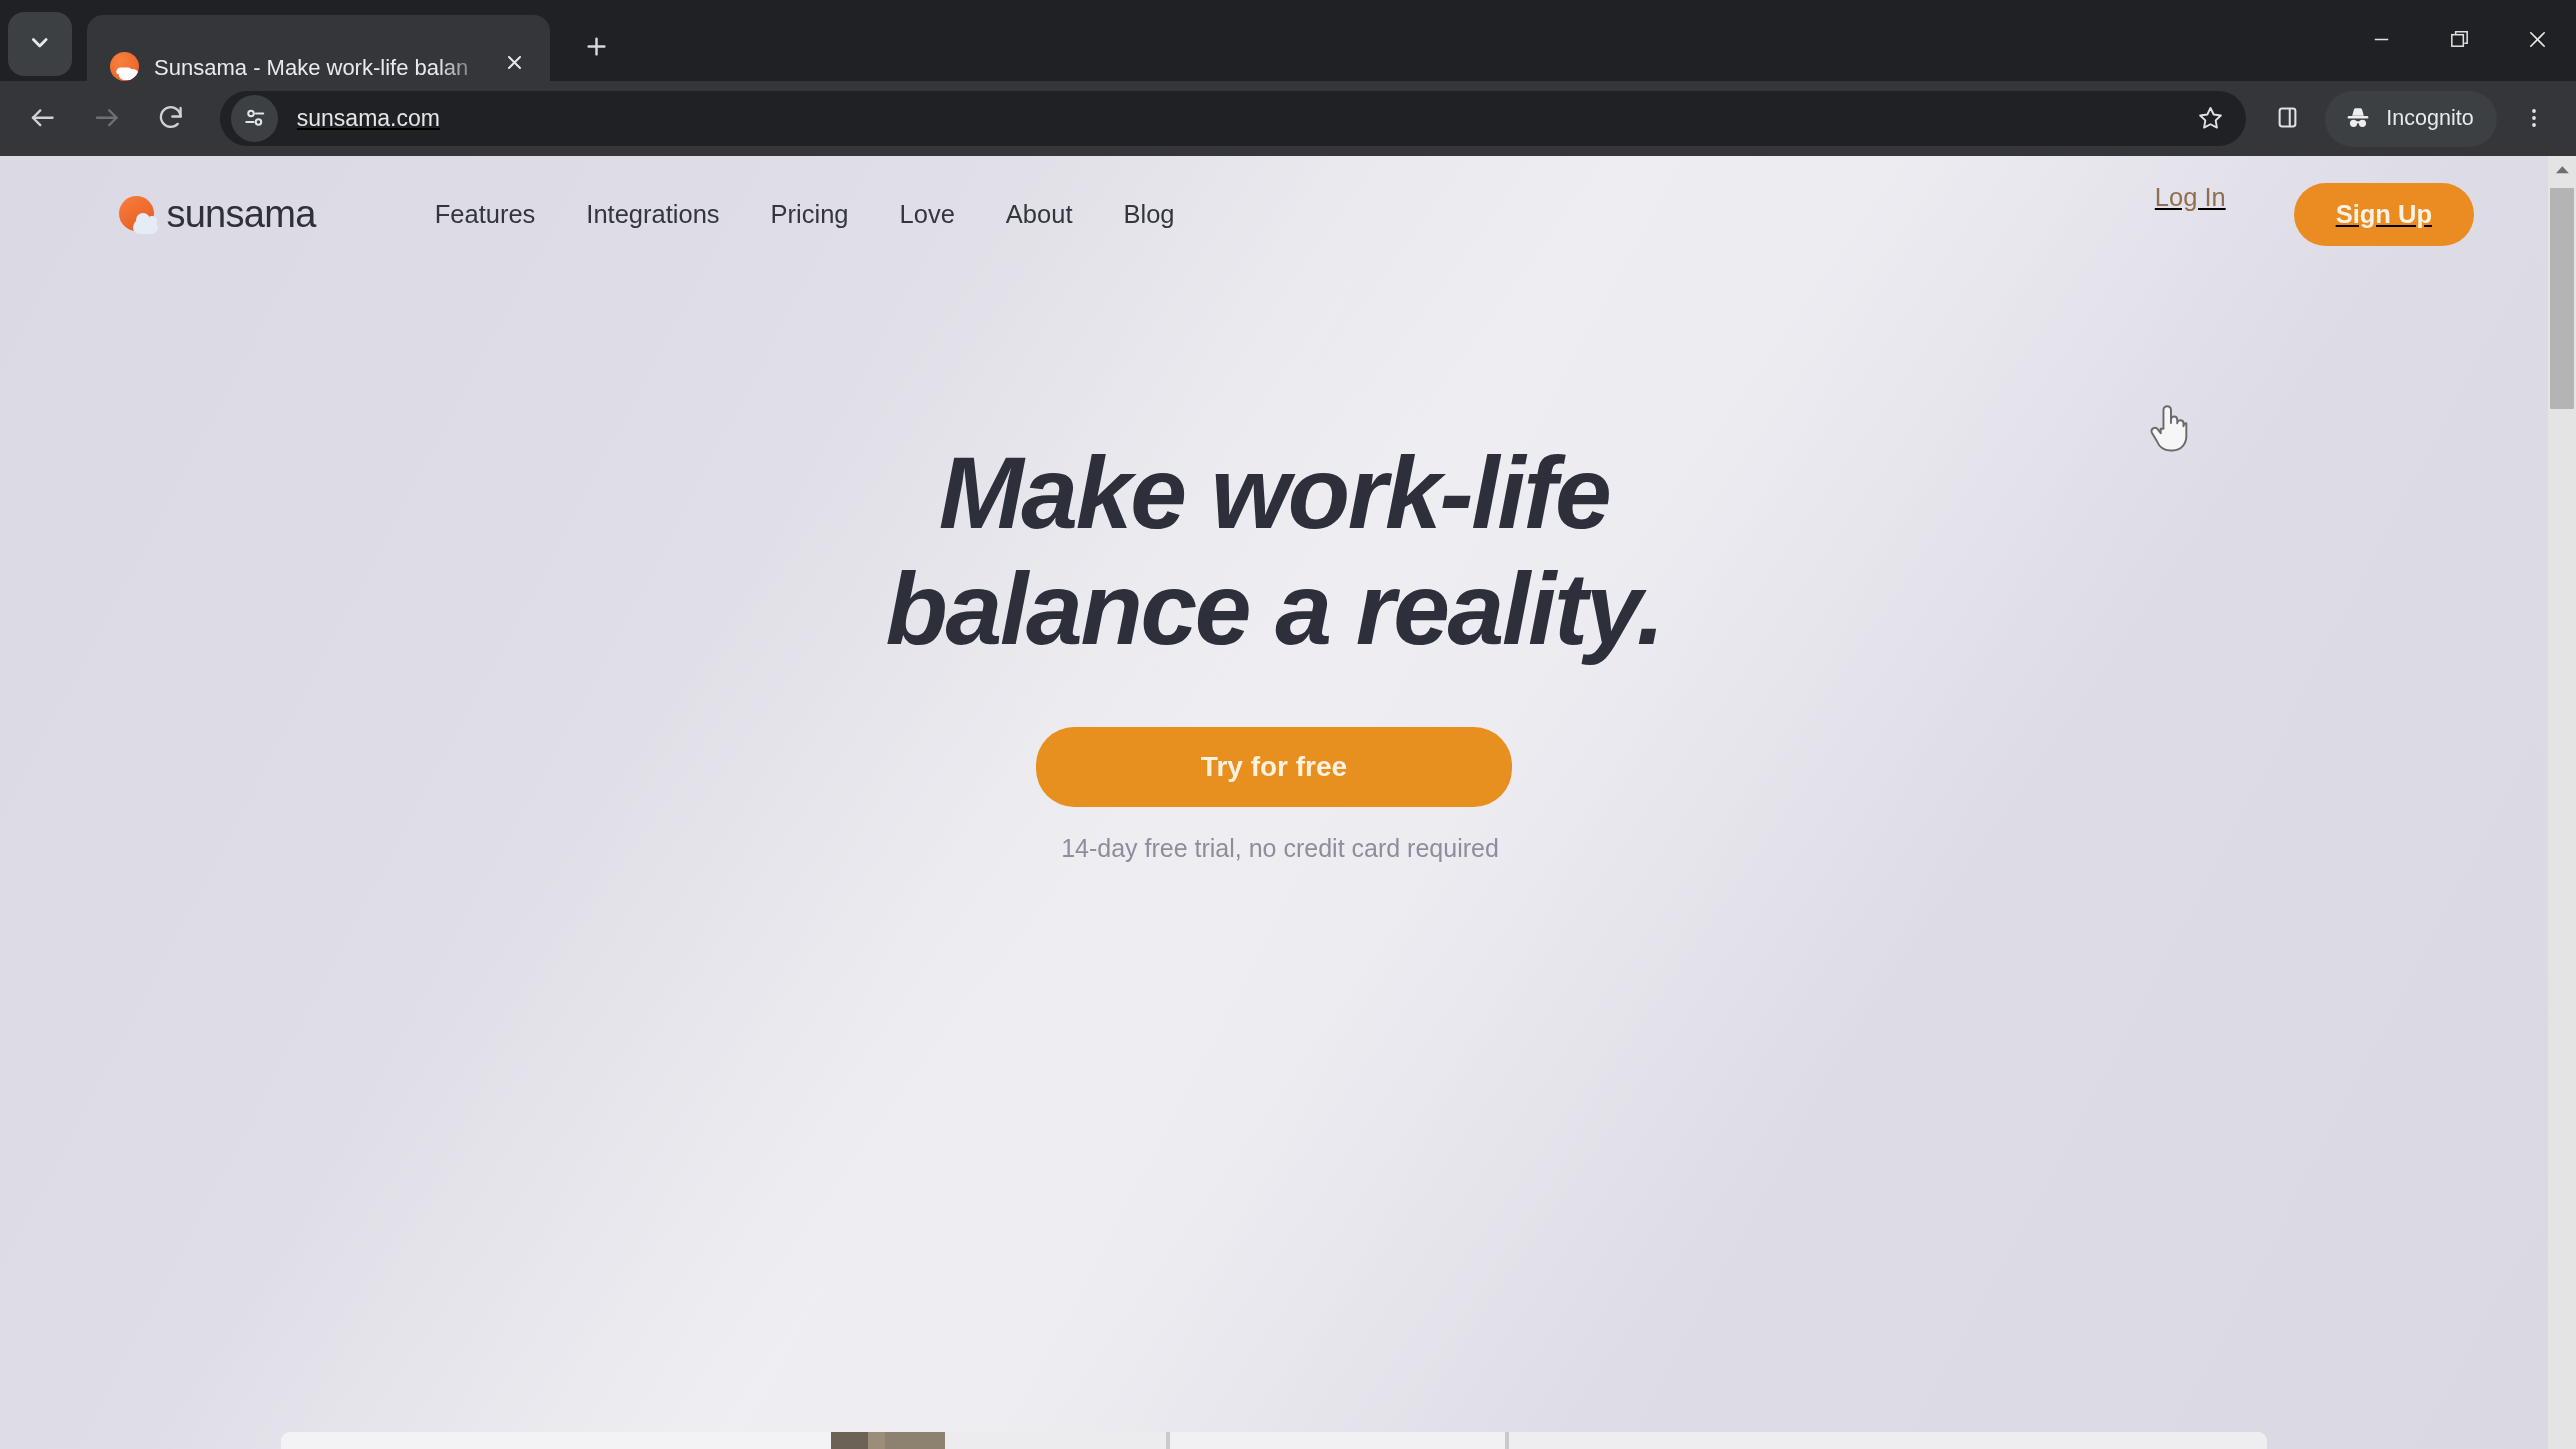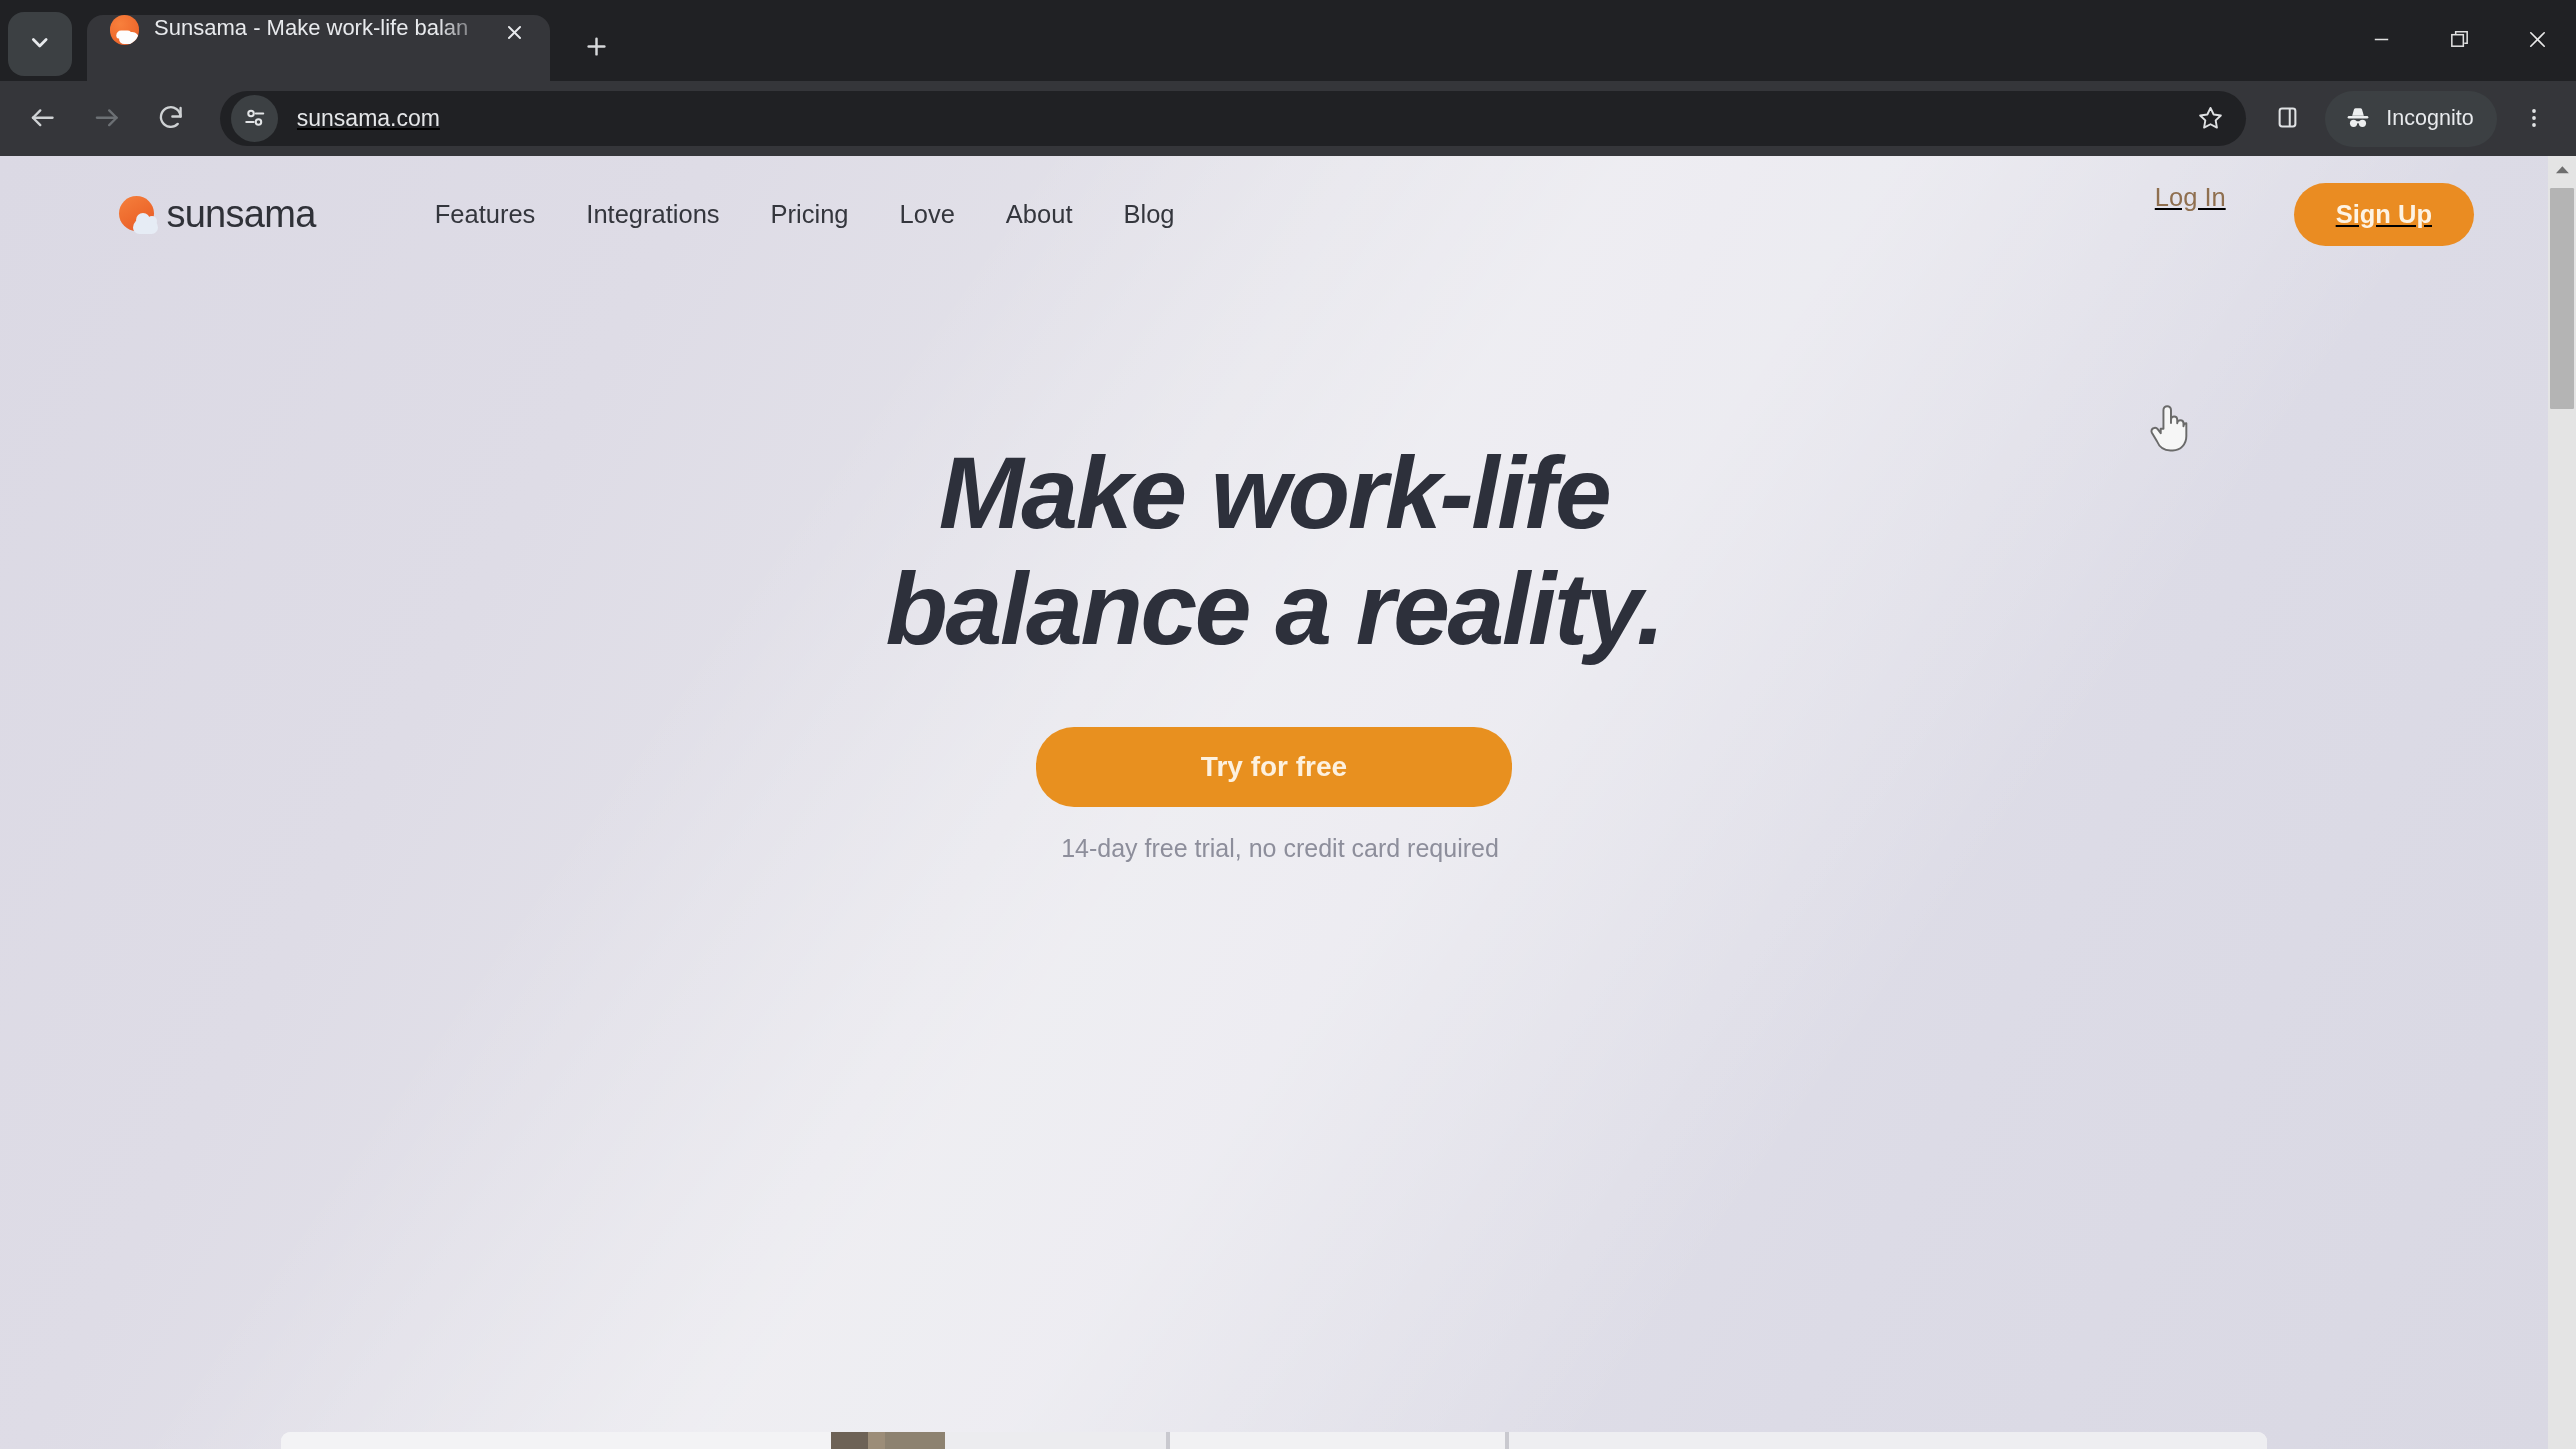--- a/index.html
+++ b/index.html
@@ -31,21 +31,21 @@
     display:flex; align-items:center; justify-content:center;
     flex:0 0 64px;
   }
   .tab-search-btn svg { width:25.5px; height:25.5px; }
 
   .tab {
     height:66px;
     width:463px;
     background:#35363a;
     border-radius:16px 16px 0 0;
-    display:flex; align-items:flex-start;
+    display:flex; align-items:flex-end;
     padding:0 17.4px 0 23px;
     margin-left:14.8px;
     position:relative;
     flex:0 0 463px;
   }
   .tab-favicon {
     width:29.5px; height:29.5px;
     border-radius:50%;
     background:radial-gradient(circle at 35% 30%, #f8803c 0%, #ef6b2e 60%, #e4582a 100%);
     position:relative;

